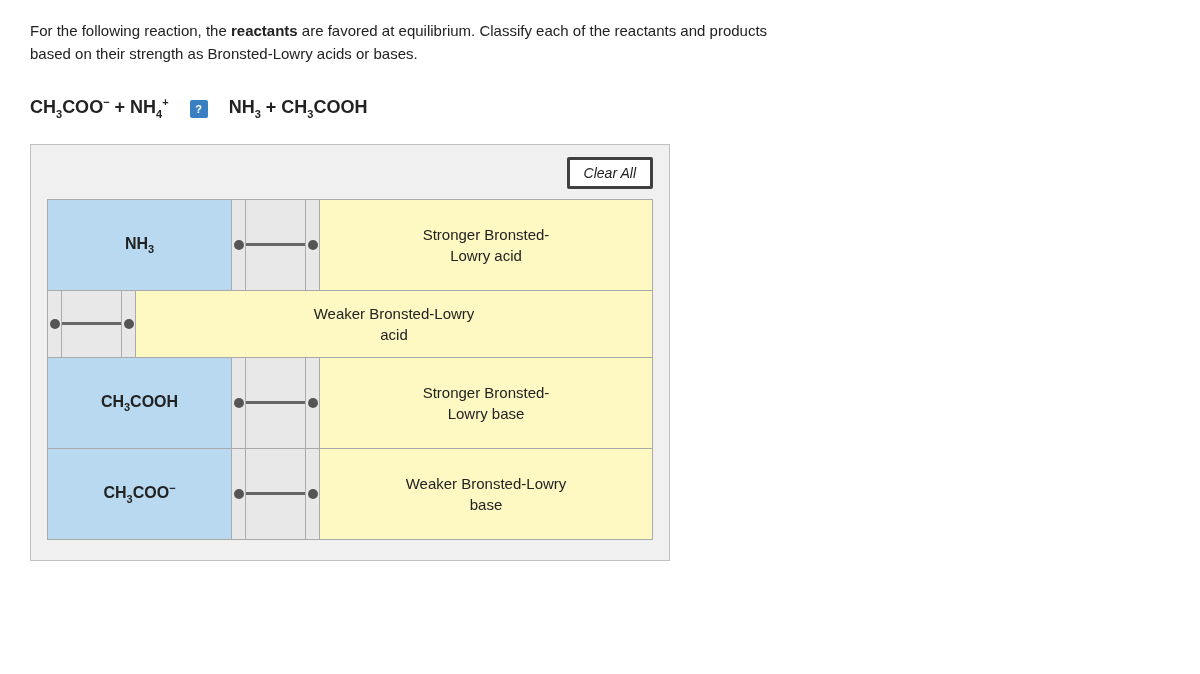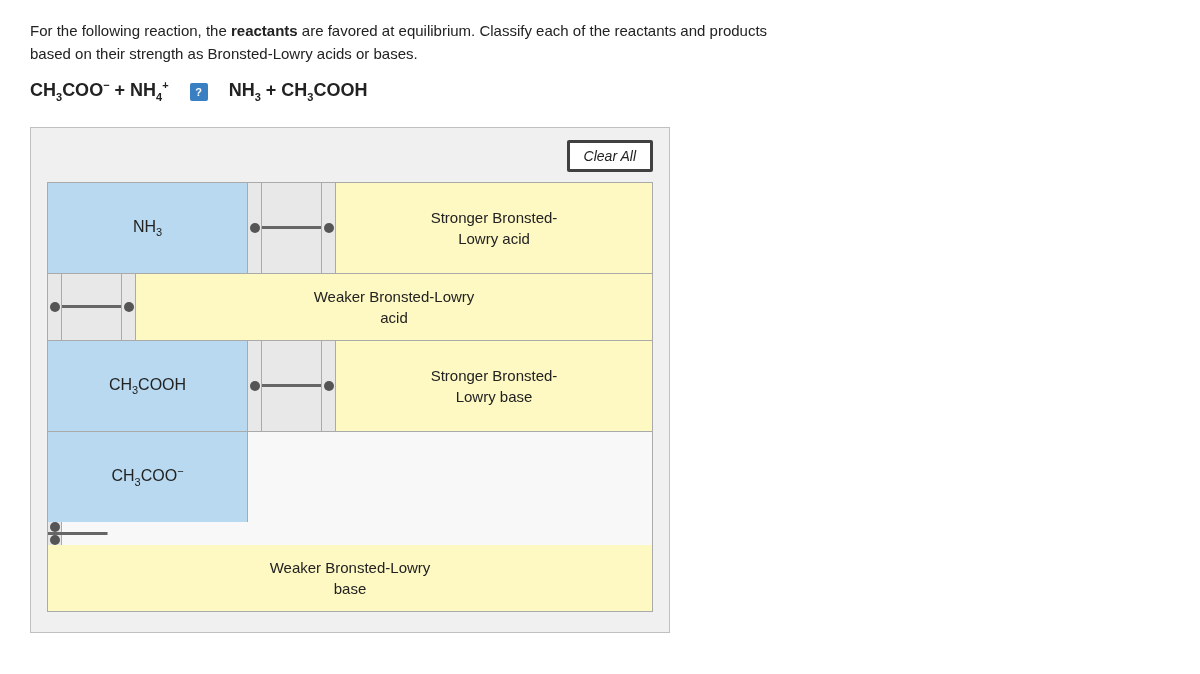--- a/index.html
+++ b/index.html
@@ -6,21 +6,21 @@
     body {
       font-family: Arial, sans-serif;
       background: #fff;
       color: #222;
       padding: 20px 30px;
       font-size: 15px;
     }
     .intro-text {
       max-width: 780px;
       line-height: 1.5;
-      margin-bottom: 14px;
+      margin-bottom: 31px;
     }
     .equation {
       font-size: 18px;
       font-weight: bold;
       margin-bottom: 24px;
       display: flex;
       align-items: baseline;
       gap: 19px;
     }
     .equation sup { font-size: 11px; }
@@ -69,31 +69,30 @@
     }
     .match-row {
       display: flex;
       align-items: stretch;
       border: 1px solid #aaa;
       border-bottom: none;
       background: #f8f8f8;
     }
     .match-row:last-child {
       border-bottom: 1px solid #aaa;
-      flex-direction: column;
     }
     .left-cell {
       background: #b8d9f0;
-      width: 200px;
+      width: 184px;
       min-height: 90px;
       display: flex;
       align-items: center;
       justify-content: center;
       font-size: 16px;
-      font-weight: normal;
+      font-weight: bold;
       border-right: 1px solid #aaa;
       position: relative;
       padding: 12px;
     }
     .left-cell sub { font-size: 11px; }
     .left-cell sup { font-size: 11px; }
     .connector-left {
       width: 14px;
       background: #e8e8e8;
       display: flex;

